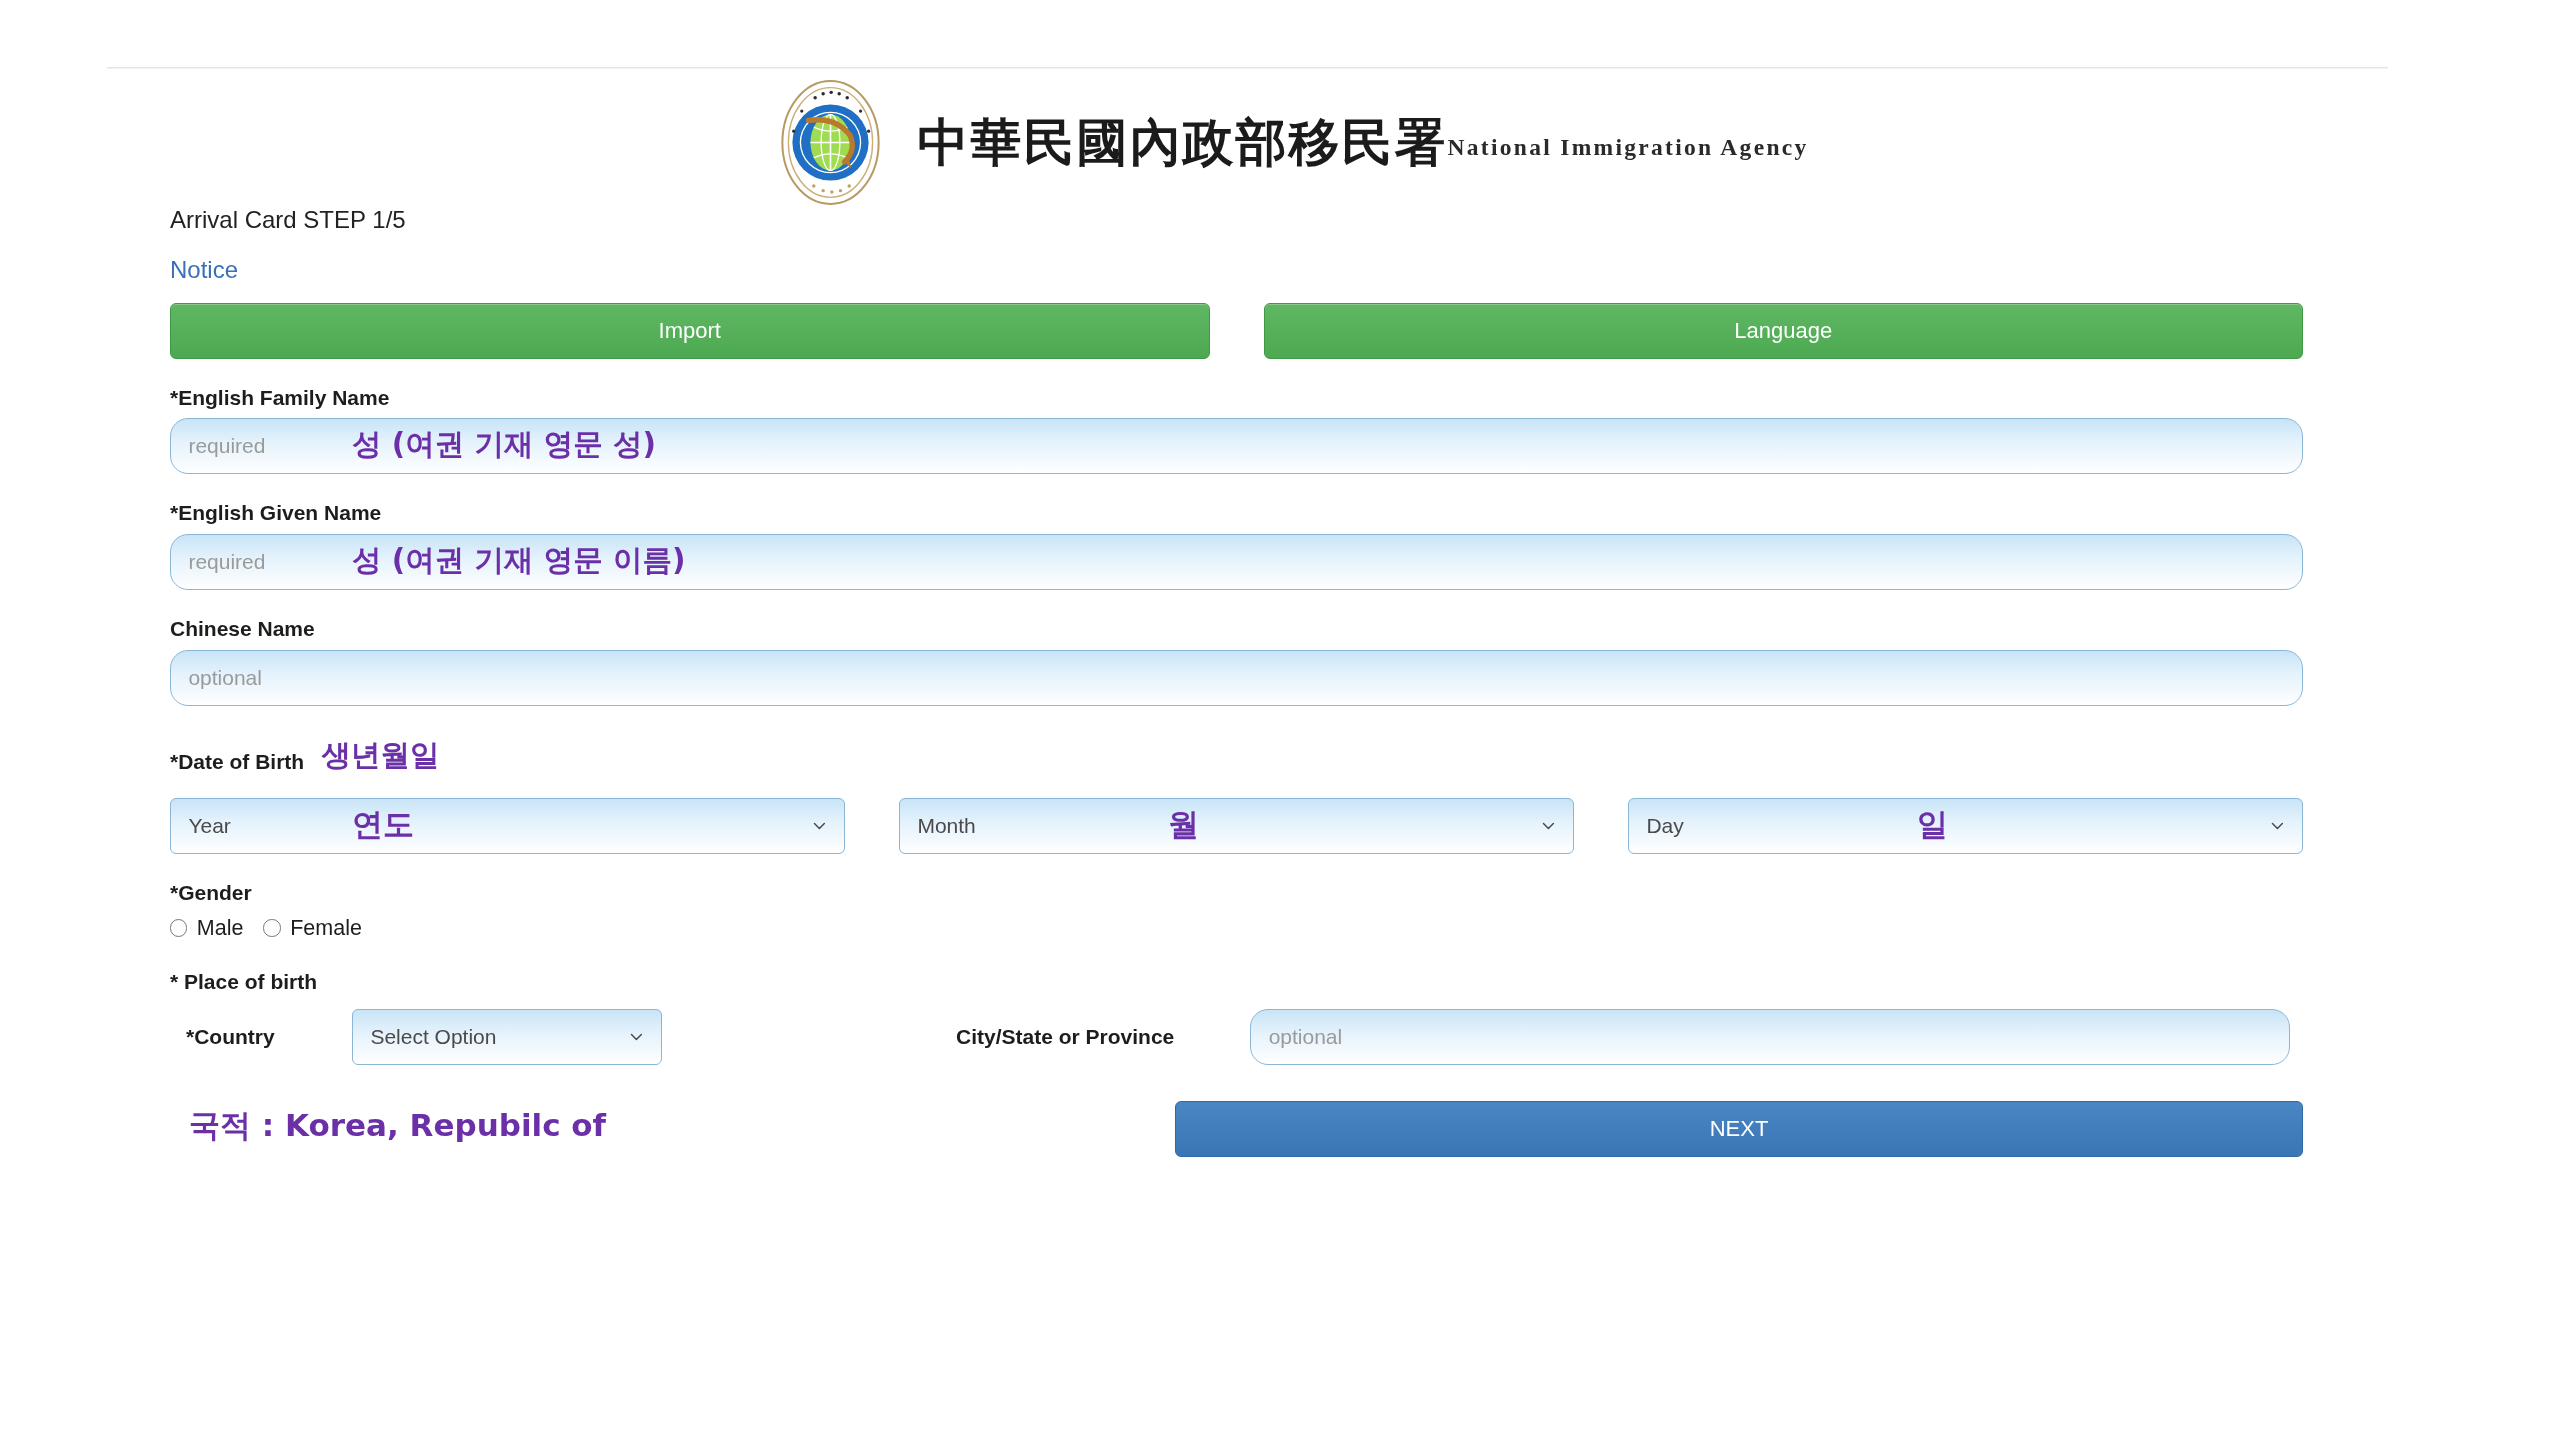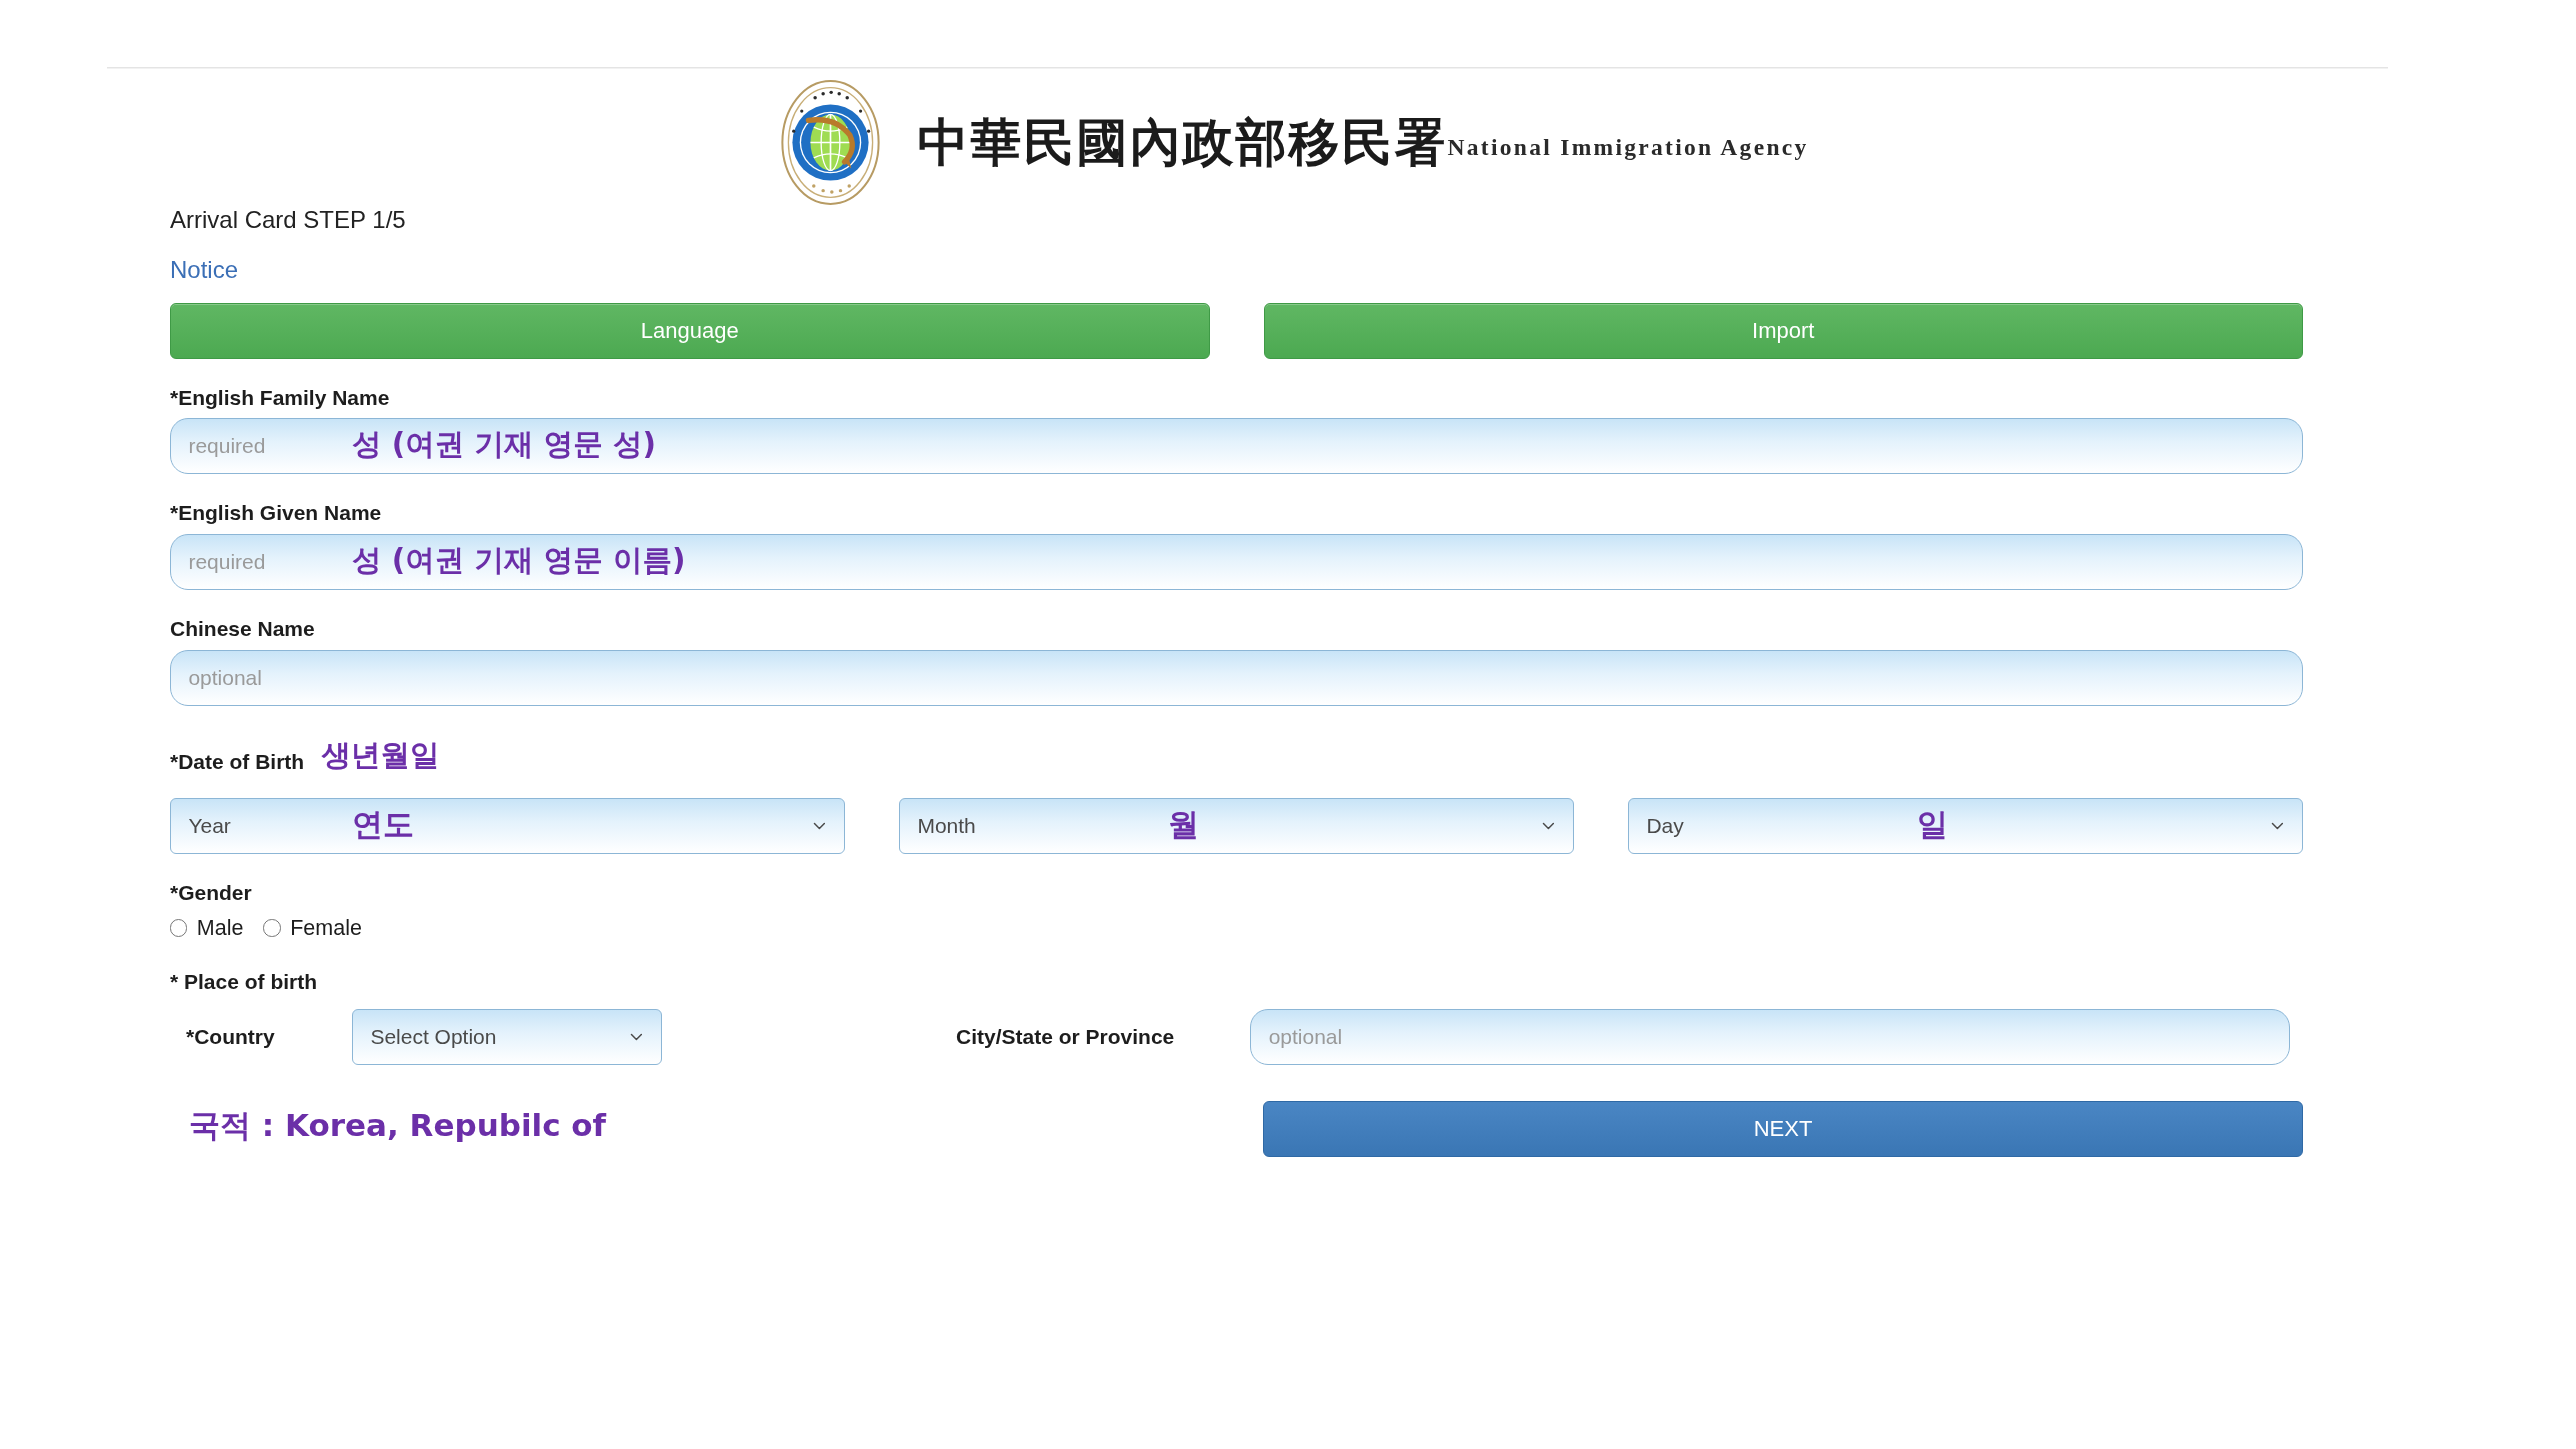--- a/index.html
+++ b/index.html
@@ -221,21 +221,21 @@
 
   .annot-country {
     font-size: 31px;
     display: block;
     margin: 40px 0 0 19px;
   }
 
   
   .next-row { display: flex; justify-content: flex-end; margin-top: -46px; }
   .btn-next {
-    width: 1040px;
+    width: 1128px;
     height: 56px;
     background: linear-gradient(#4a86c4, #3a76b4);
     border: 0.7px solid #2f69a5;
     border-radius: 6px;
     color: #ffffff;
     font-size: 22px;
     display: flex;
     align-items: center;
     justify-content: center;
     cursor: pointer;
@@ -294,22 +294,22 @@
     </div>
   </div>
 
   <div class="form-area">
 
     <div class="step-title">Arrival Card STEP 1/5</div>
 
     <a class="notice-link">Notice</a>
 
     <div class="btn-row">
+      <div class="btn-green">Import</div>
       <div class="btn-green">Language</div>
-      <div class="btn-green">Import</div>
     </div>
 
     
     <div class="fld-label">*English Family Name</div>
     <div class="textbox">
       <span class="ph">required</span>
       <span class="annot annot-field">성 (여권 기재 영문 성)</span>
     </div>
 
     

